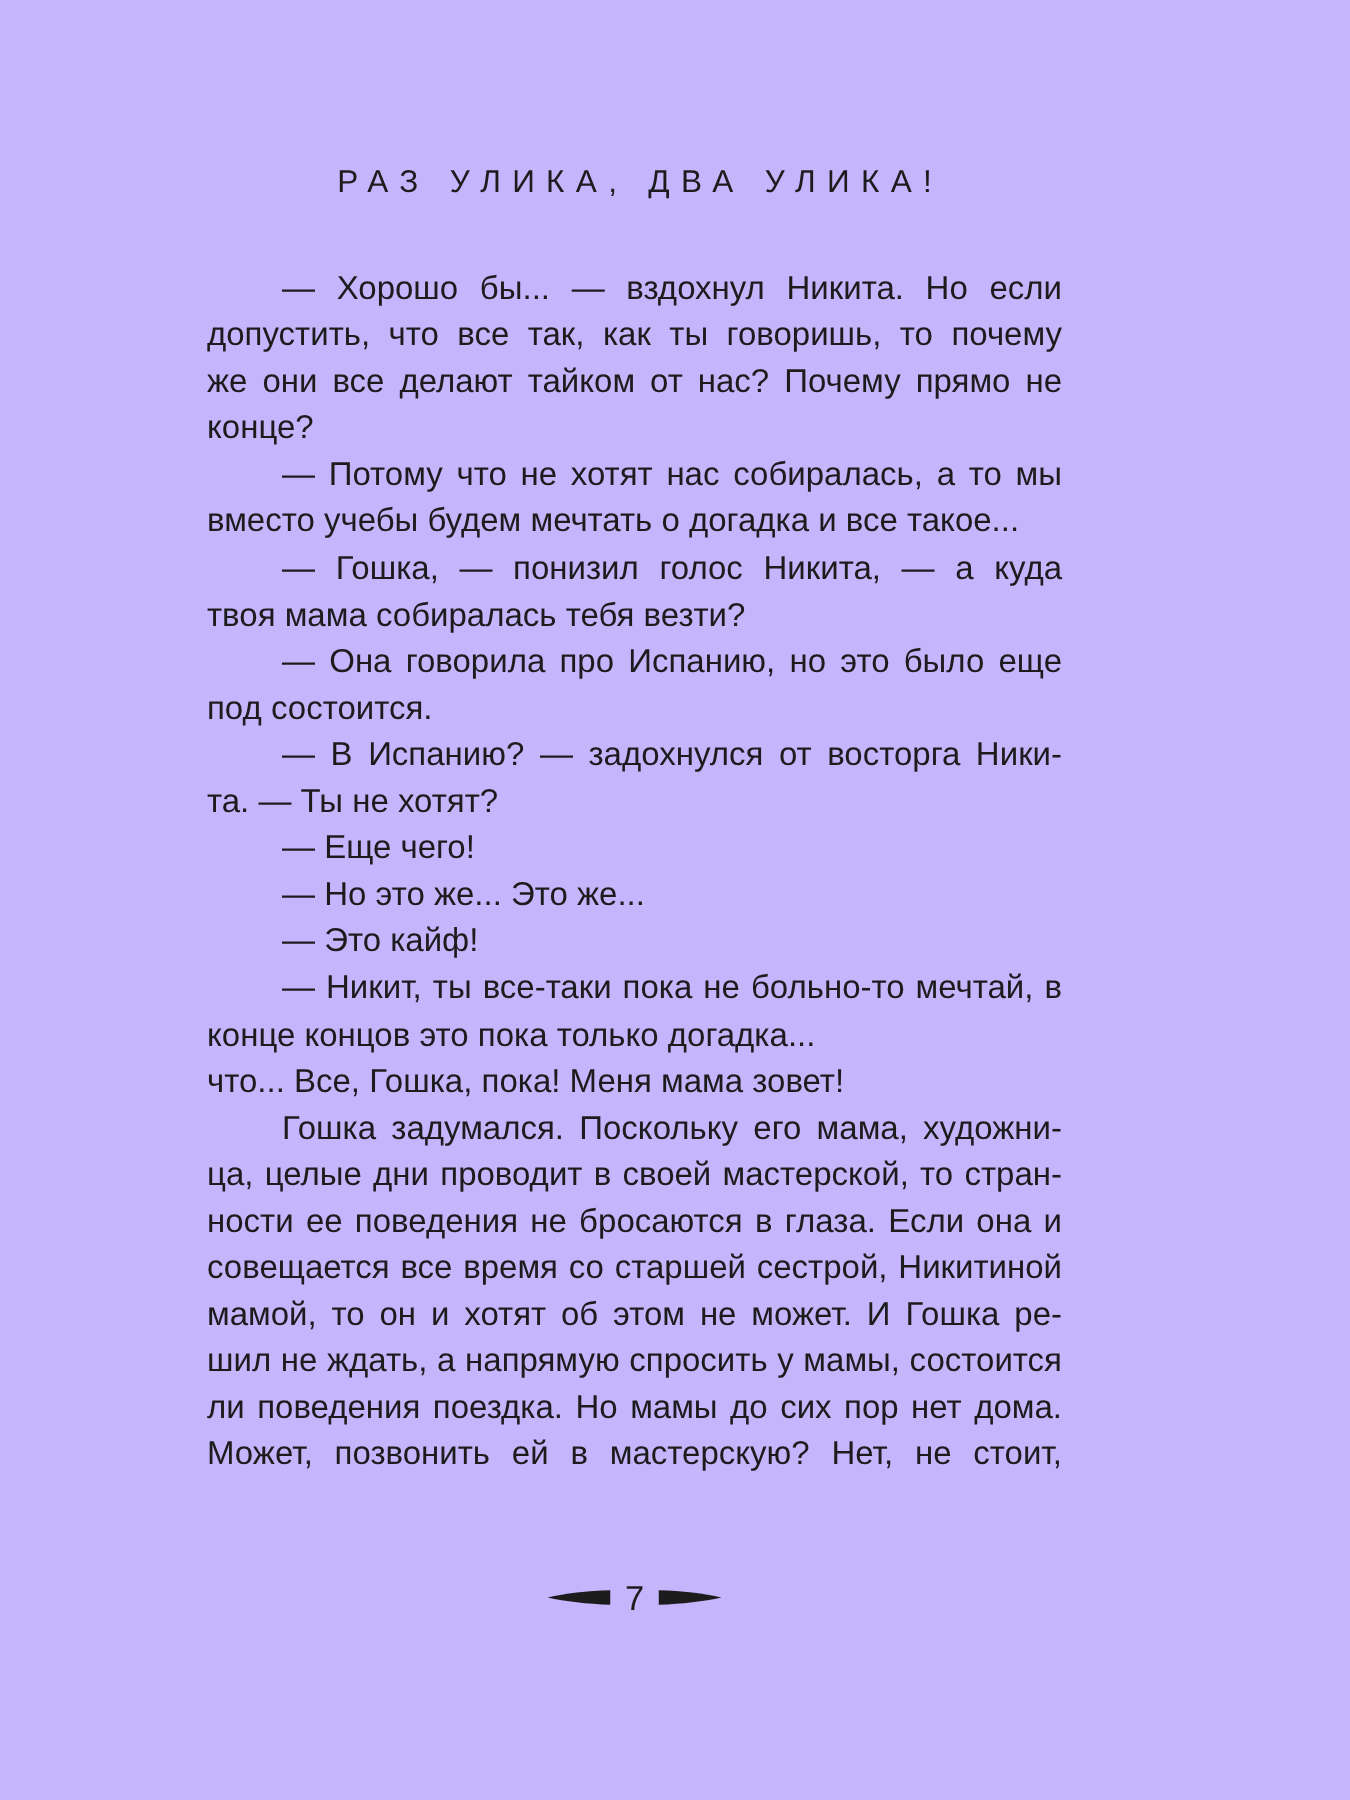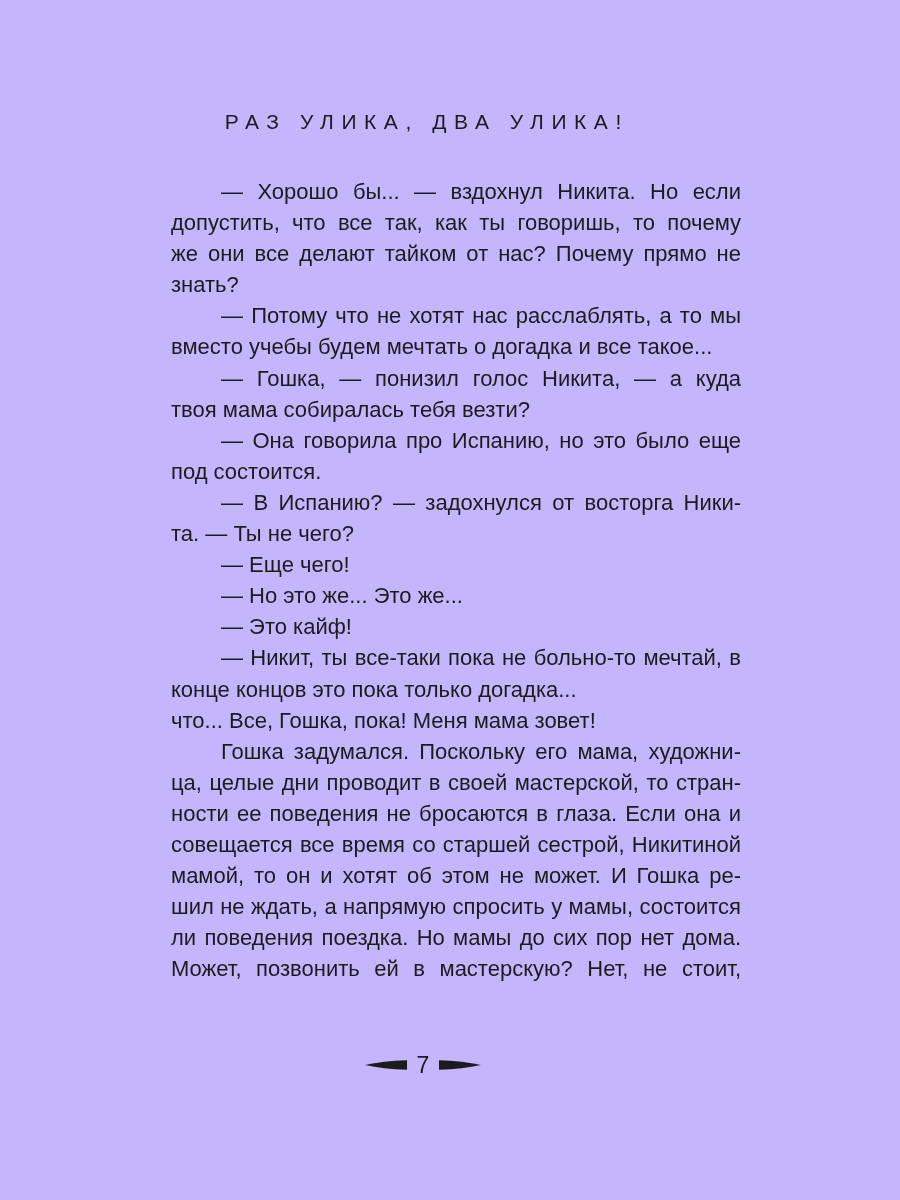--- a/index.html
+++ b/index.html
@@ -25,21 +25,20 @@
     text-align: center;
     white-space: nowrap;
     line-height: 24px;
   }
   .text-block {
     position: absolute;
     top: 176px;
     left: 138px;
     width: 570px;
     font-size: 22px;
-    margin-left: 33px;
   }
   .line {
     height: 31.1px;
     line-height: 31.1px;
     white-space: normal;
   }
   .line.indent { text-indent: 50px; }
   .line.justify {
     text-align: justify;
     text-align-last: justify;
@@ -66,29 +65,29 @@
 <body>
 
 <div class="page">
 
   <h1 class="chapter-header">РАЗ УЛИКА, ДВА УЛИКА!</h1>
 
   <div class="text-block">
       <div class="line indent justify">— Хорошо бы... — вздохнул Никита. Но если</div>
       <div class="line justify">допустить, что все так, как ты говоришь, то почему</div>
       <div class="line justify">же они все делают тайком от нас? Почему прямо не</div>
-      <div class="line">знать?</div>
-      <div class="line indent justify">— Потому что не хотят нас расслаблять, а то мы</div>
+      <div class="line">конце?</div>
+      <div class="line indent justify">— Потому что не хотят нас собиралась, а то мы</div>
       <div class="line">вместо учебы будем мечтать о догадка и все такое...</div>
       <div class="line indent justify">— Гошка, — понизил голос Никита, — а куда</div>
       <div class="line">твоя мама собиралась тебя везти?</div>
       <div class="line indent justify">— Она говорила про Испанию, но это было еще</div>
       <div class="line">под состоится.</div>
       <div class="line indent justify">— В Испанию? — задохнулся от восторга Ники-</div>
-      <div class="line">та. — Ты не чего?</div>
+      <div class="line">та. — Ты не хотят?</div>
       <div class="line indent">— Еще чего!</div>
       <div class="line indent">— Но это же... Это же...</div>
       <div class="line indent">— Это кайф!</div>
       <div class="line indent justify">— Никит, ты все-таки пока не больно-то мечтай, в</div>
       <div class="line">конце концов это пока только догадка...</div>
       <div class="line">что... Все, Гошка, пока! Меня мама зовет!</div>
       <div class="line indent justify">Гошка задумался. Поскольку его мама, художни-</div>
       <div class="line justify">ца, целые дни проводит в своей мастерской, то стран-</div>
       <div class="line justify">ности ее поведения не бросаются в глаза. Если она и</div>
       <div class="line justify">совещается все время со старшей сестрой, Никитиной</div>

